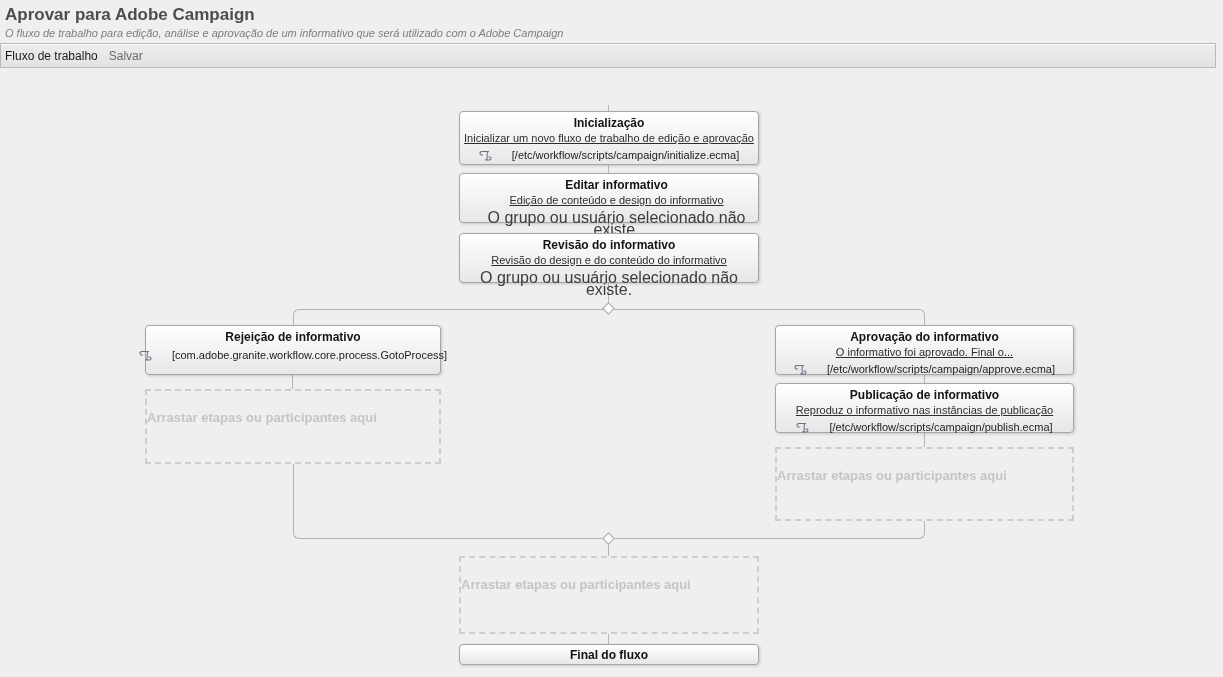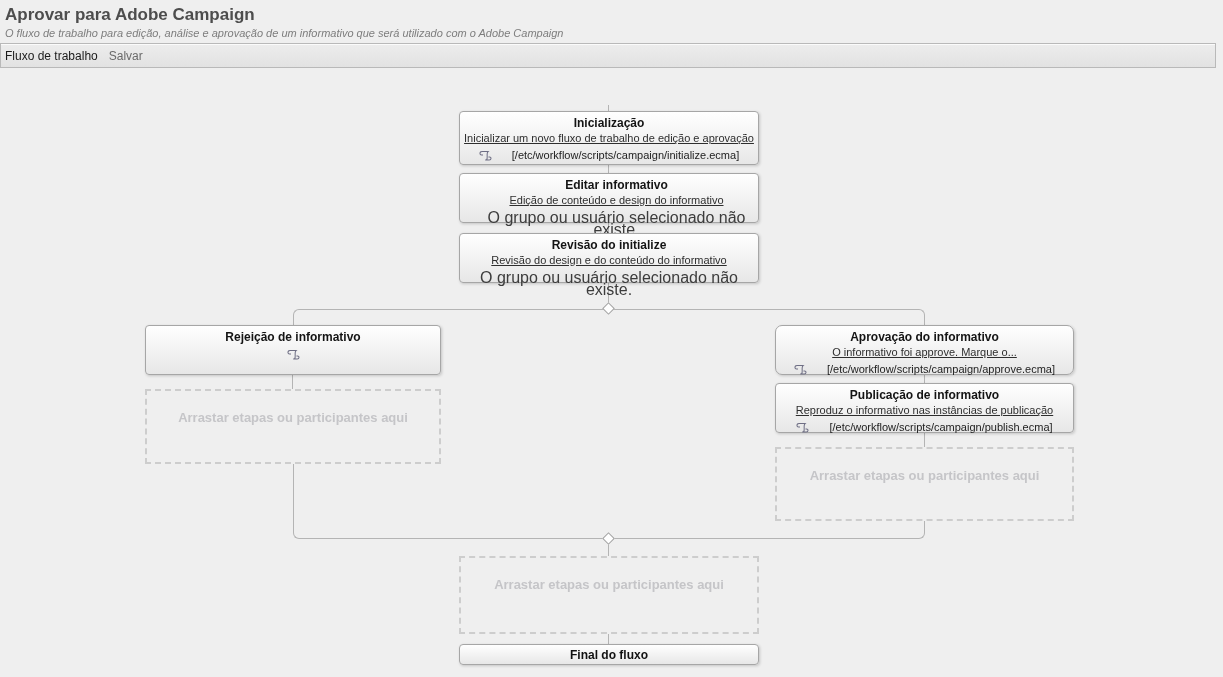--- a/index.html
+++ b/index.html
@@ -32,29 +32,29 @@
     text-align:center; z-index:2; cursor:pointer; }
   .terminal { display:flex; align-items:center; justify-content:center; font-size:12px; font-weight:bold; color:#111; }
   .nt { margin-top:4px; font-size:12px; font-weight:bold; color:#141414; line-height:15px; }
   .nd { font-size:11px; color:#2e2e2e; line-height:14px;text-decoration:underline; }
   .ns { margin-top:4px; font-size:11px; color:#222; display:flex; align-items:center; justify-content:center; gap:20px; line-height:13px; }
   .nst { margin-top:5px; font-size:16px; color:#3c3c3c; line-height:12px; }
   .sicon { display:inline-flex; }
 
   
   .dropzone { position:absolute; border:2px dashed #cdcdcd; color:#c5c5c8;
-    font-size:13px; font-weight:bold; text-align:center; padding-top:19px; z-index:1; }
+    font-size:13px; font-weight:bold; text-align:left; padding-top:19px; z-index:1; }
 
   
   #n-start   { left:459px; top:84px;  width:300px; height:21px; }
   #n-init    { left:459px; top:111px; width:300px; height:54px; }
   #n-edit    { left:459px; top:173px; width:300px; height:50px;padding-left:15px; }
   #n-review  { left:459px; top:233px; width:300px; height:50px; }
   #n-reject  { left:145px; top:325px; width:296px; height:50px; }
-  #n-approve { left:775px; top:325px; width:299px; height:50px;border-radius:7px; }
+  #n-approve { left:775px; top:325px; width:299px; height:50px; }
   #n-publish { left:775px; top:383px; width:299px; height:50px; }
   #n-end     { left:459px; top:644px; width:300px; height:21px; }
   #dz-left   { left:145px; top:389px; width:296px; height:75px; }
   #dz-right  { left:775px; top:447px; width:299px; height:74px; }
   #dz-center { left:459px; top:556px; width:300px; height:78px; }
 </style>
 </head>
 <body>
 
 <div class="stage">
@@ -101,40 +101,41 @@
     </div>
   </div>
 
   <div class="node" id="n-edit">
     <div class="nt">Editar informativo</div>
     <div class="nd">Edição de conteúdo e design do informativo</div>
     <div class="nst">O grupo ou usuário selecionado não existe.</div>
   </div>
 
   <div class="node" id="n-review">
-    <div class="nt">Revisão do initialize</div>
+    <div class="nt">Revisão do informativo</div>
     <div class="nd">Revisão do design e do conteúdo do informativo</div>
     <div class="nst">O grupo ou usuário selecionado não existe.</div>
   </div>
 
   <div class="node" id="n-reject">
     <div class="nt">Rejeição de informativo</div>
     <div class="ns">
       <span class="sicon">
         <svg width="13" height="12" viewBox="0 0 14 13" fill="none" stroke="#6e6e84" stroke-width="1.1">
           <path d="M3.2 1.6 C2 1.6 1 2.5 1 3.7 C1 4.7 1.8 5.3 2.7 5.3 L4.3 5.3"></path>
           <path d="M3.2 1.6 L10 1.6 C9.2 2.3 8.8 3.2 8.8 4.2 L8.8 8.6 C8.8 9.9 7.9 10.9 6.7 10.9 L11 10.9 C12.2 10.9 13 10.1 13 9 C13 8.1 12.3 7.5 11.4 7.5 L10.2 7.5"></path>
         </svg>
       </span>
+      <span>[com.adobe.granite.workflow.core.process.GotoProcess]</span>
     </div>
   </div>
 
   <div class="node" id="n-approve">
     <div class="nt">Aprovação do informativo</div>
-    <div class="nd">O informativo foi approve. Marque o...</div>
+    <div class="nd">O informativo foi aprovado. Final o...</div>
     <div class="ns">
       <span class="sicon">
         <svg width="13" height="12" viewBox="0 0 14 13" fill="none" stroke="#6e6e84" stroke-width="1.1">
           <path d="M3.2 1.6 C2 1.6 1 2.5 1 3.7 C1 4.7 1.8 5.3 2.7 5.3 L4.3 5.3"></path>
           <path d="M3.2 1.6 L10 1.6 C9.2 2.3 8.8 3.2 8.8 4.2 L8.8 8.6 C8.8 9.9 7.9 10.9 6.7 10.9 L11 10.9 C12.2 10.9 13 10.1 13 9 C13 8.1 12.3 7.5 11.4 7.5 L10.2 7.5"></path>
         </svg>
       </span>
       <span>[/etc/workflow/scripts/campaign/approve.ecma]</span>
     </div>
   </div>

